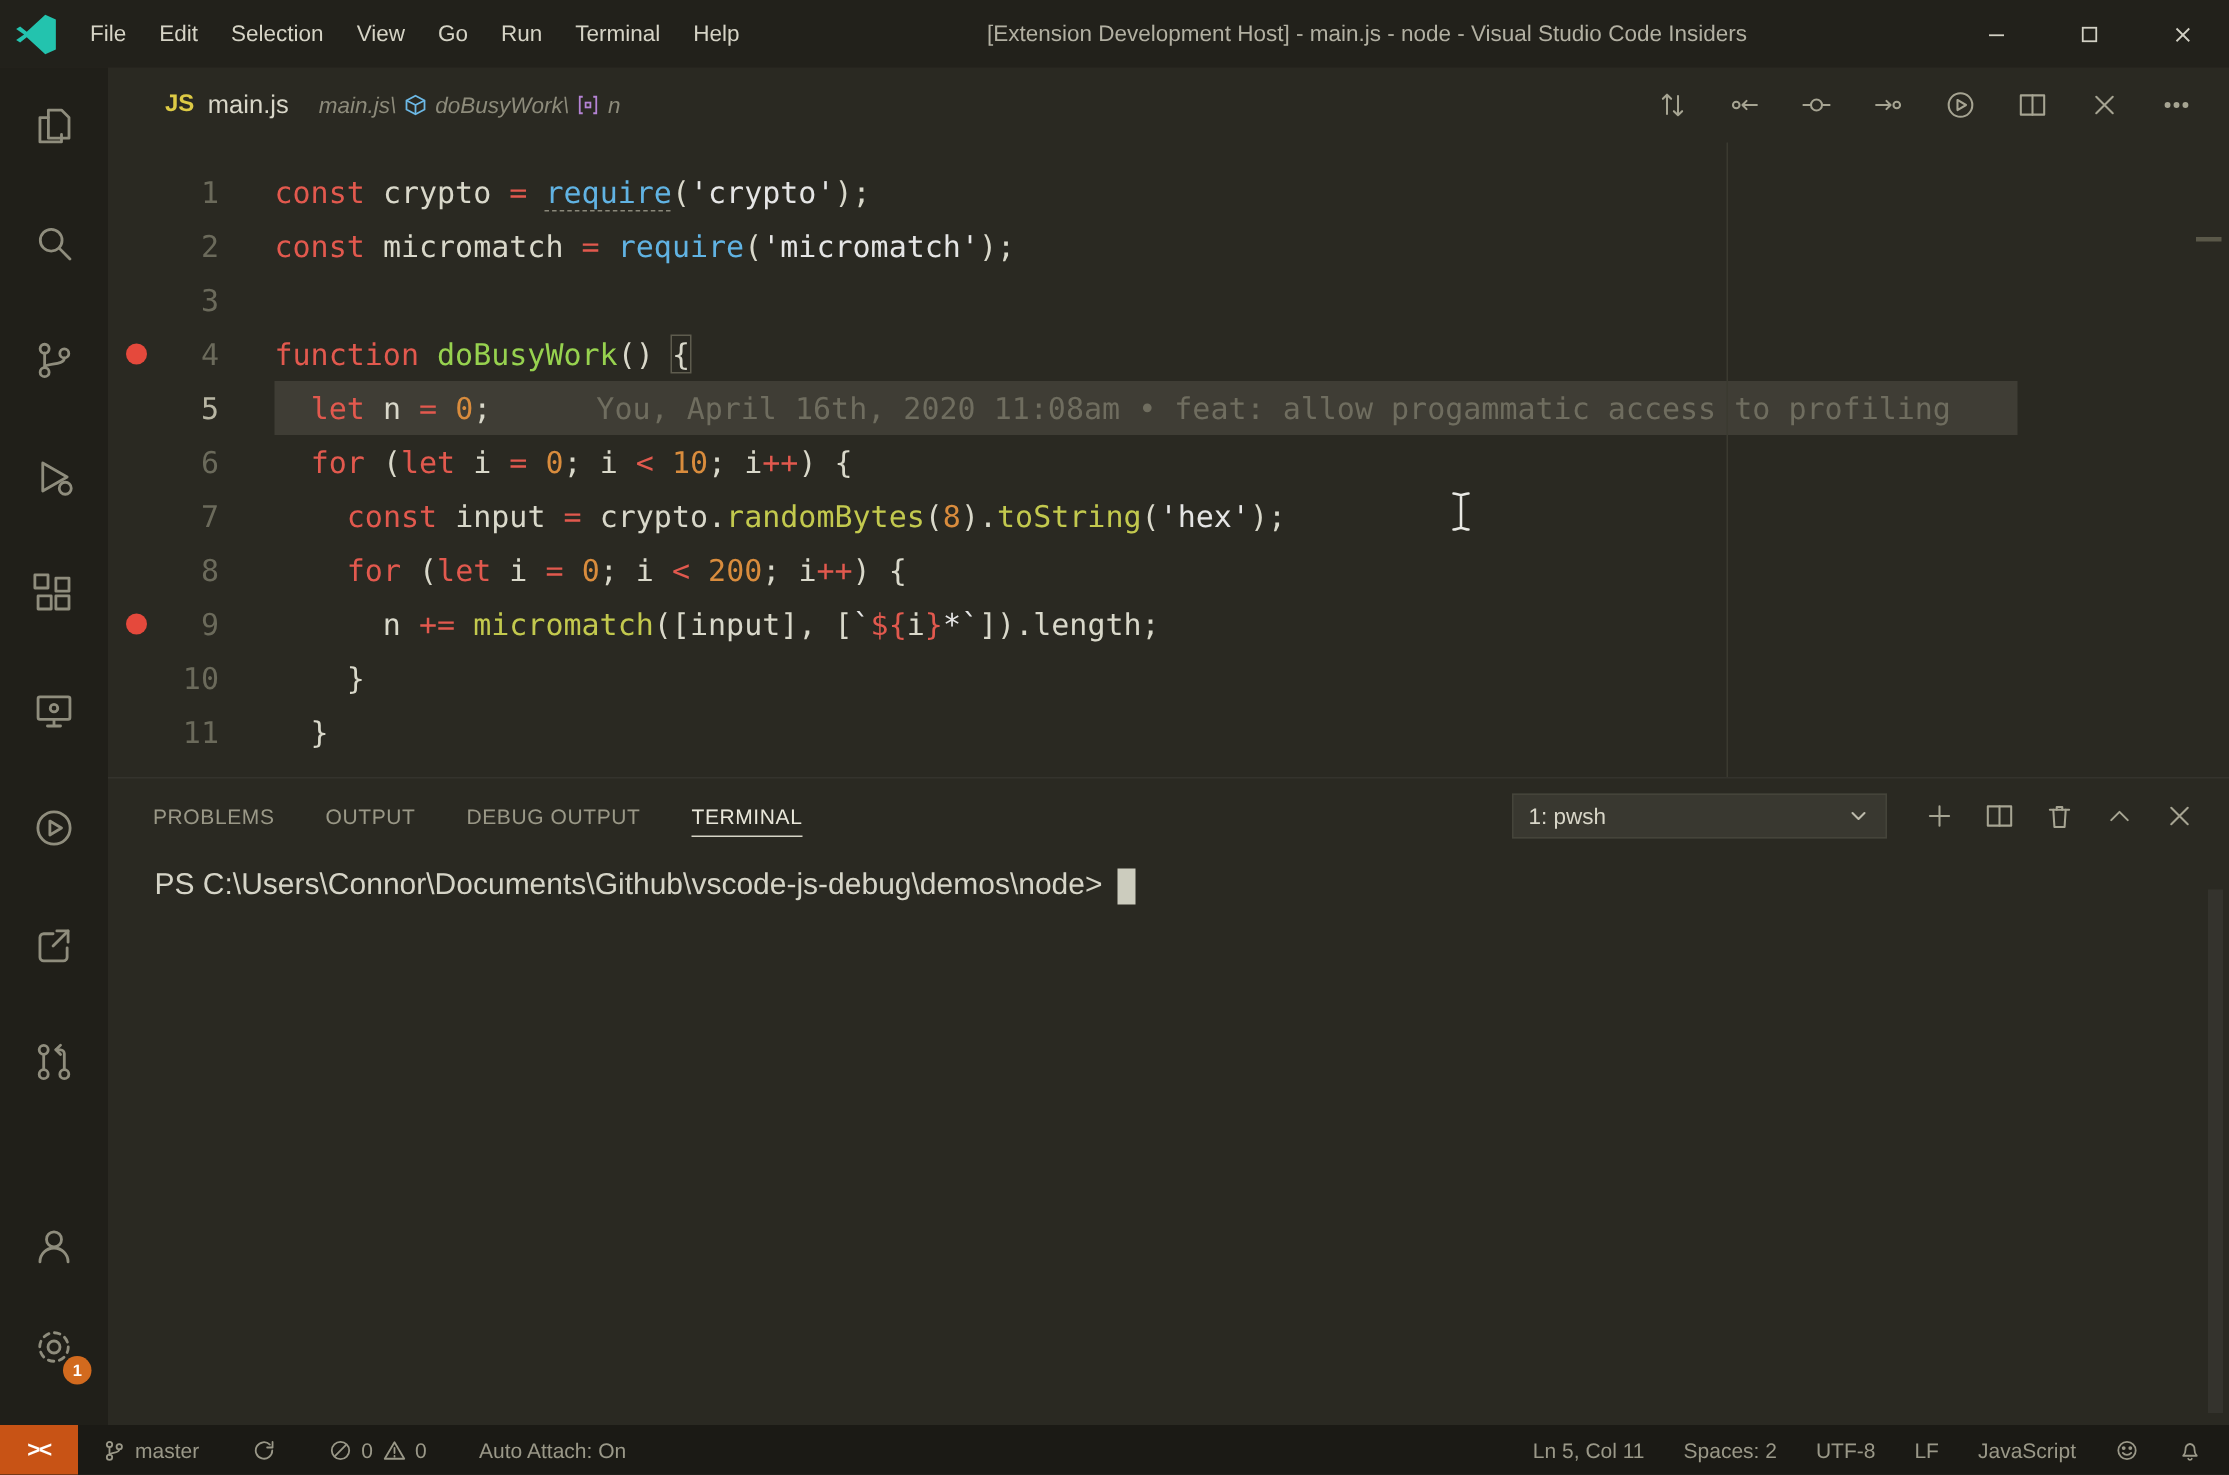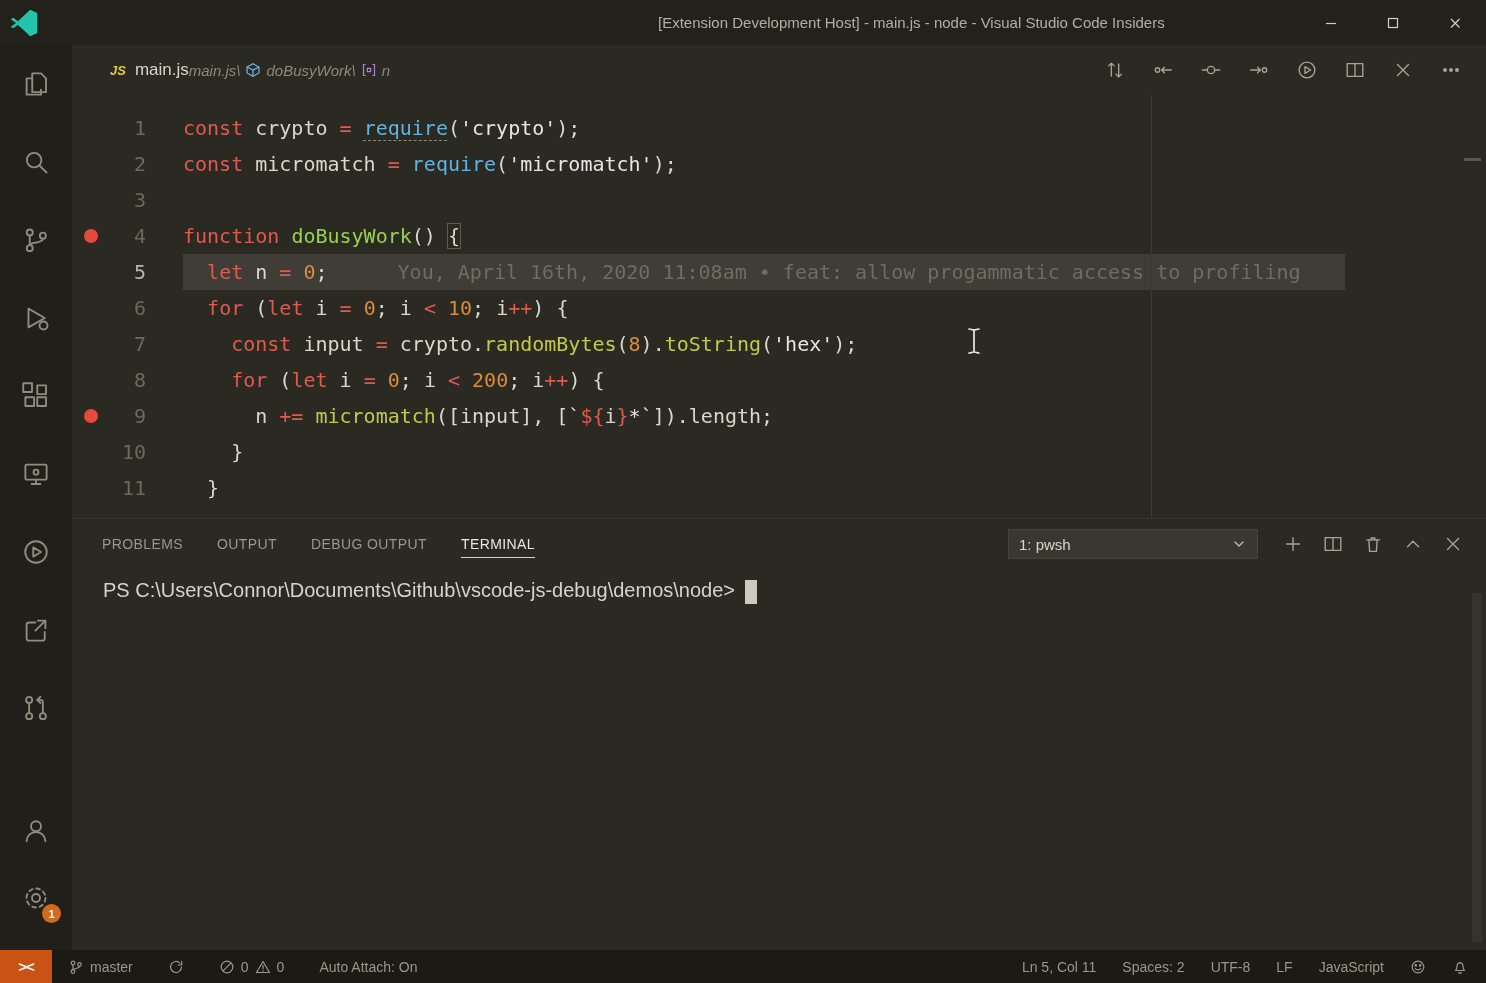--- a/index.html
+++ b/index.html
@@ -27,23 +27,23 @@
   .ab-item.small{height:68px}
   .ab-item svg{width:30px;height:30px;stroke:#8f8d7d;fill:none;stroke-width:1.5;stroke-linecap:round;stroke-linejoin:round}
   .ab-bottom{margin-top:auto}
   .badge{position:absolute;right:11px;bottom:9px;min-width:19px;height:19px;border-radius:50%;
          background:#d26a1e;color:#fff;font-size:11px;font-weight:bold;
          display:flex;align-items:center;justify-content:center}
 
   
   .editor{position:absolute;left:72px;top:45px;right:0;height:473px;background:#2a2922}
   .crumb-row{height:50px;display:flex;align-items:center;position:relative}
-  .js-badge{font-size:13px;font-weight:bold;font-style:italic;color:#ddca45;margin-left:38px}
+  .js-badge{font-size:16px;font-weight:bold;color:#ddca45;margin-left:38px}
   .file-name{font-size:17px;color:#d8d6c8;margin-left:9px}
-  .crumbs{display:flex;align-items:center;margin-left:0;font-style:italic;font-size:15px;color:#8d8b7b;gap:5px}
+  .crumbs{display:flex;align-items:center;margin-left:20px;font-style:italic;font-size:15px;color:#8d8b7b;gap:5px}
   .crumbs svg{width:16px;height:16px;fill:none;stroke-width:1.2}
   .editor-actions{position:absolute;right:24px;top:0;height:50px;display:flex;align-items:center;gap:26px}
   .editor-actions svg{width:22px;height:22px;stroke:#a6a492;fill:none;stroke-width:1.5;stroke-linecap:round;stroke-linejoin:round}
 
   .code{position:relative;padding-top:15px}
   .code-line{height:36px;position:relative;font-family:"DejaVu Sans Mono","Liberation Mono",monospace;
              font-size:20px;line-height:36px;white-space:pre}
   .g-num{position:absolute;left:0;width:74px;text-align:right;color:#6b6a5b}
   .code-line.active .g-num{color:#b8b6a4}
   .g-bp{position:absolute;left:12px;top:11px;width:14px;height:14px;border-radius:50%;background:#e5493c}
@@ -93,20 +93,30 @@
 
   .mouse-cursor{position:absolute;left:966px;top:327px;z-index:9;pointer-events:none}
 </style>
 </head>
 <body>
 
 <div class="titlebar">
   <svg class="logo" viewBox="0 0 34 34">
     <path fill="#23c3ae" d="M24 2 10 15 5 11l-3 1.8L8 17l-6 4.2L5 23l5-4 14 13 8-3.6V5.6z"></path>
   </svg>
+  <div class="menu">
+    <span>File</span>
+    <span>Edit</span>
+    <span>Selection</span>
+    <span>View</span>
+    <span>Go</span>
+    <span>Run</span>
+    <span>Terminal</span>
+    <span>Help</span>
+  </div>
   <div class="win-title">[Extension Development Host] - main.js - node - Visual Studio Code Insiders</div>
   <div class="win-controls">
     <div class="wc">
       <svg width="14" height="14" viewBox="0 0 14 14">
           <path d="M2 7.5h10"></path>
         </svg>
     </div>
     <div class="wc">
       <svg width="14" height="14" viewBox="0 0 14 14">
           <rect x="2.5" y="2.5" width="9" height="9"></rect>

